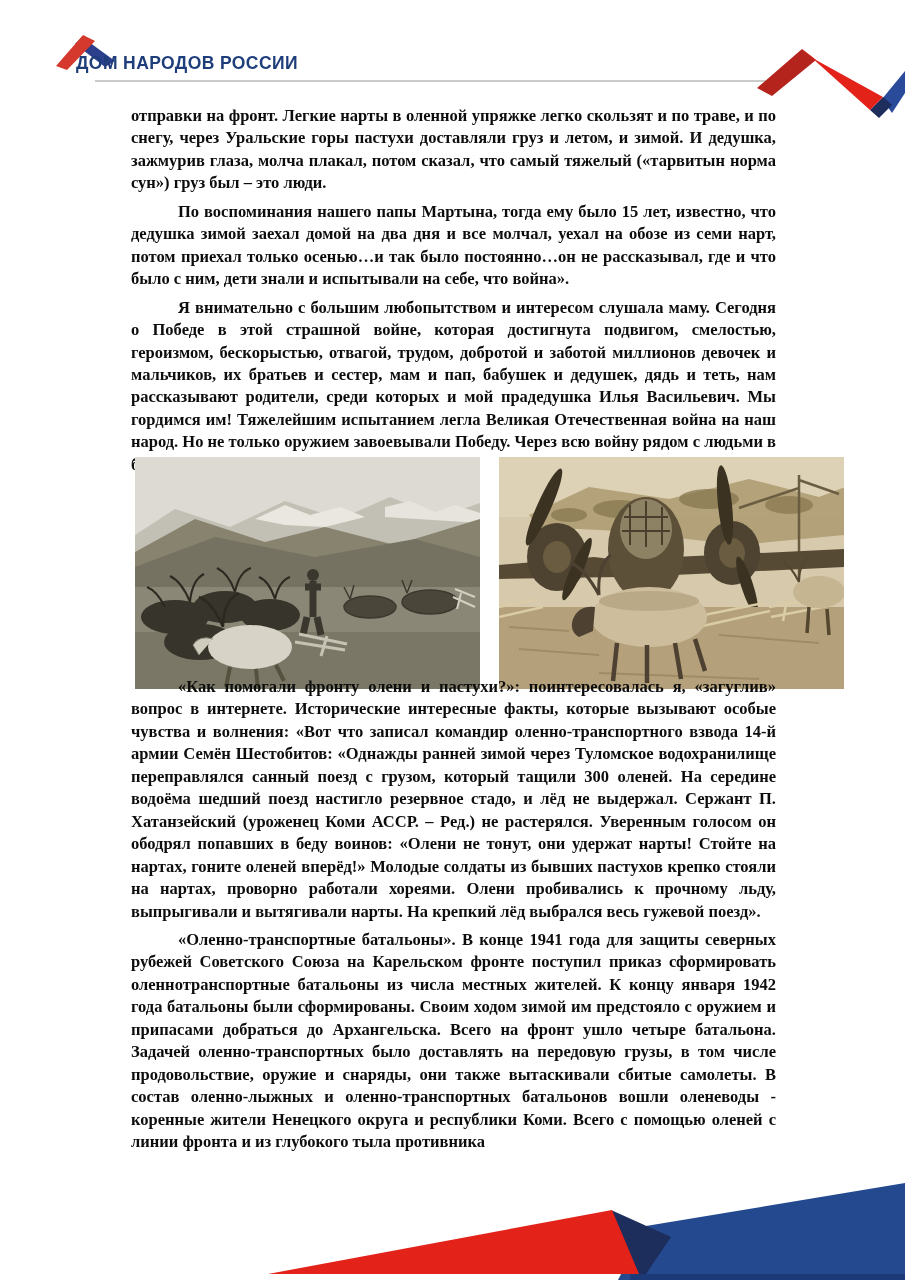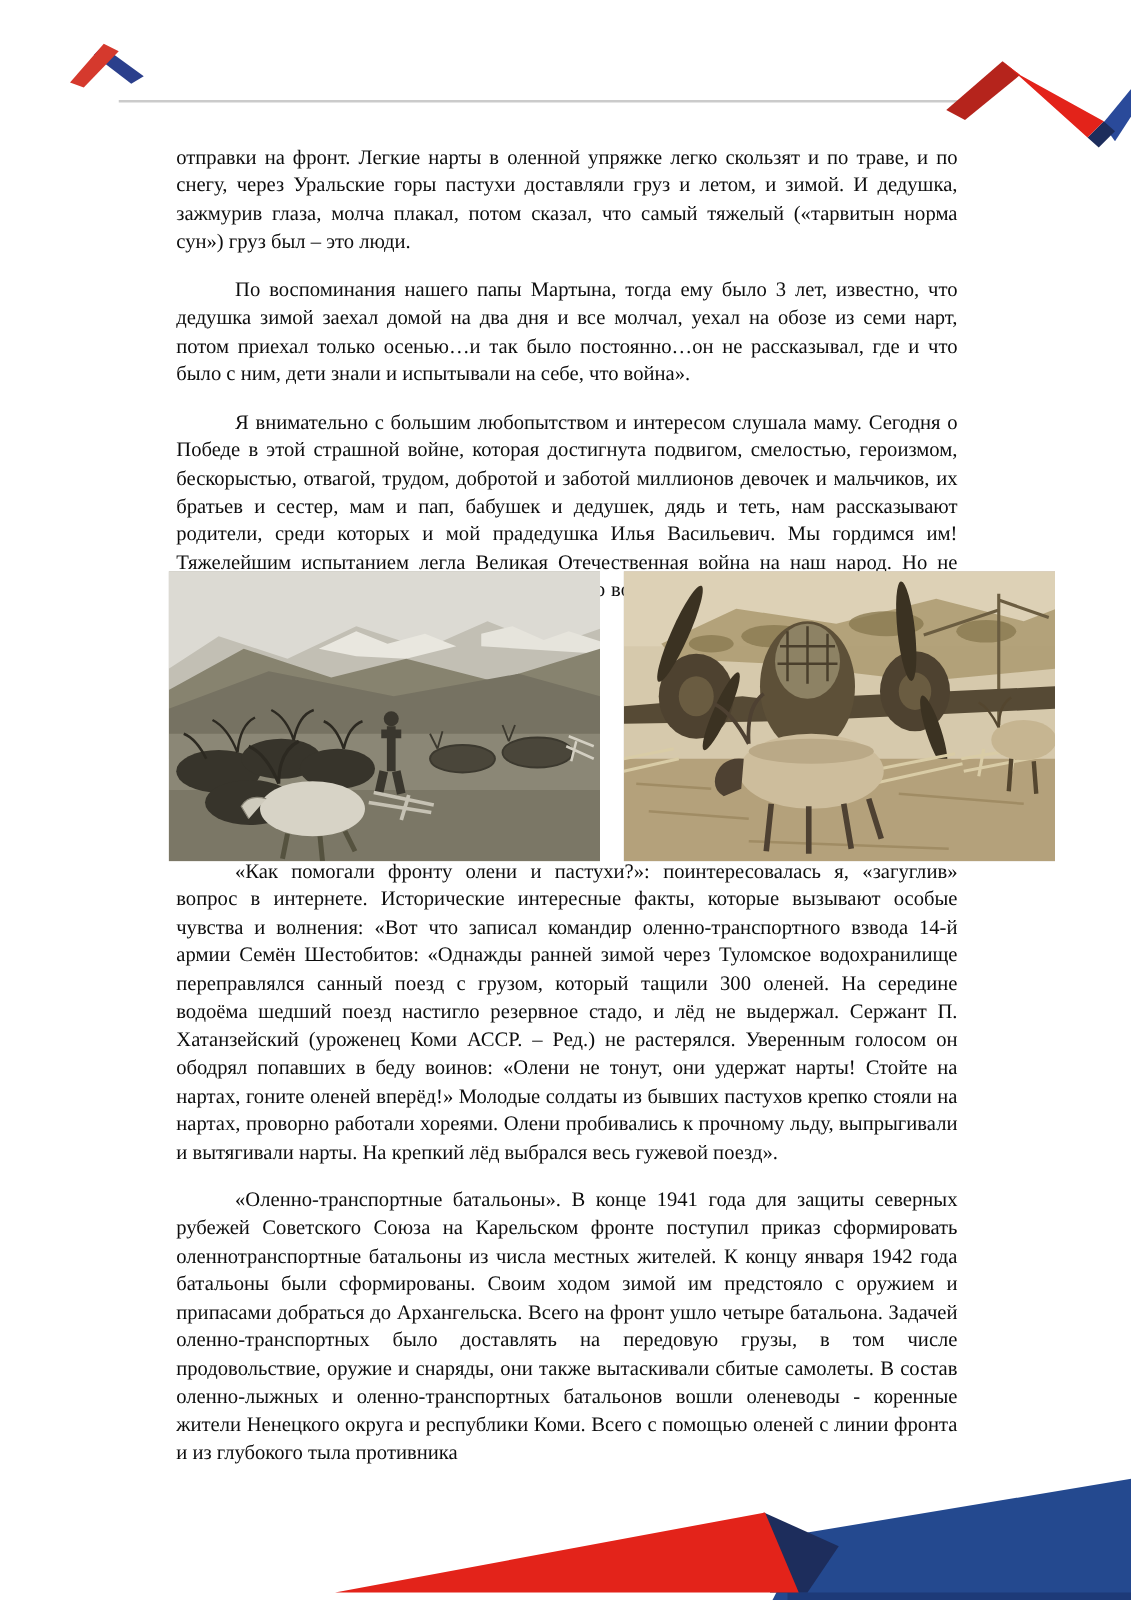--- a/index.html
+++ b/index.html
@@ -20,50 +20,51 @@
   }
   .ribbon-top{position:absolute;left:755px;top:25px;width:150px;height:100px;}
   
   .text-block{
     position:absolute;left:125px;width:657px;color:#0d0d0d;
     font-size:16.5px;line-height:22.45px;text-align:justify;
     hyphens:none;
   }
   #text-block-1{top:99px;}
   #text-block-2{top:670px;}
-  .text-block p{margin:16px;text-indent:47px;}
+  .text-block p{margin:6px;text-indent:47px;font-weight:bold;}
   .text-block p.flush{text-indent:0;}
   
   .photos-row{position:absolute;left:135px;top:457px;width:710px;height:232px;display:flex;gap:19px;}
   .photo{width:345px;height:232px;overflow:hidden;background:#cfccc4;}
   .photo svg{display:block;}
   
   .footer-ribbon{position:absolute;left:0;top:1170px;width:905px;height:110px;}
 </style>
 </head>
 <body>
 
 <div class="logo-wrap">
   <svg class="logo-roof" width="64" height="40" viewBox="0 0 64 40">
     <polygon points="27,6 60,30 50,36 20,13" fill="#2b3f8c"></polygon>
     <polygon points="1,35 28,4 40,10 12,39" fill="#d5392d"></polygon>
   </svg>
+  <span class="logo-text">ДОМ НАРОДОВ РОССИИ</span>
 </div>
 <div class="header-divider"></div>
 
 <svg class="ribbon-top" viewBox="0 0 150 100">
   <polygon points="127,74 150,46 150,68 137,88" fill="#2a4a9a"></polygon>
   <polygon points="115,85 128,72 137,80 124,93" fill="#1d2d5c"></polygon>
   <polygon points="2,63 47,24 61,35 17,71" fill="#b5241c"></polygon>
   <polygon points="47,24 61,35 128,72 115,85" fill="#e3231a"></polygon>
 </svg>
 
 <div id="text-block-1" class="text-block">
   <p class="flush">отправки на фронт. Легкие нарты в оленной упряжке легко скользят и по траве, и по снегу, через Уральские горы пастухи доставляли груз и летом, и зимой. И дедушка, зажмурив глаза, молча плакал, потом сказал, что самый тяжелый («тарвитын норма сун») груз был – это люди.</p>
-  <p>По воспоминания нашего папы Мартына, тогда ему было 3 лет, известно, что дедушка зимой заехал домой на два дня и все молчал, уехал на обозе из семи нарт, потом приехал только осенью…и так было постоянно…он не рассказывал, где и что было с ним, дети знали и испытывали на себе, что война».</p>
+  <p>По воспоминания нашего папы Мартына, тогда ему было 15 лет, известно, что дедушка зимой заехал домой на два дня и все молчал, уехал на обозе из семи нарт, потом приехал только осенью…и так было постоянно…он не рассказывал, где и что было с ним, дети знали и испытывали на себе, что война».</p>
   <p>Я внимательно с большим любопытством и интересом слушала маму. Сегодня о Победе в этой страшной войне, которая достигнута подвигом, смелостью, героизмом, бескорыстью, отвагой, трудом, добротой и заботой миллионов девочек и мальчиков, их братьев и сестер, мам и пап, бабушек и дедушек, дядь и теть, нам рассказывают родители, среди которых и мой прадедушка Илья Васильевич. Мы гордимся им! Тяжелейшим испытанием легла Великая Отечественная война на наш народ. Но не только оружием завоевывали Победу. Через всю войну рядом с людьми в боевом строю шли животные.</p>
 </div>
 
 <div class="photos-row">
 
   <div class="photo">
     <svg width="345" height="232" viewBox="0 0 345 232">
       <rect width="345" height="232" fill="#c9c6bd"></rect>
       <rect width="345" height="78" fill="#dcdad3"></rect>
       <polygon points="0,78 40,52 95,70 150,44 205,62 255,40 305,60 345,46 345,95 0,95" fill="#c2bfb4"></polygon>

